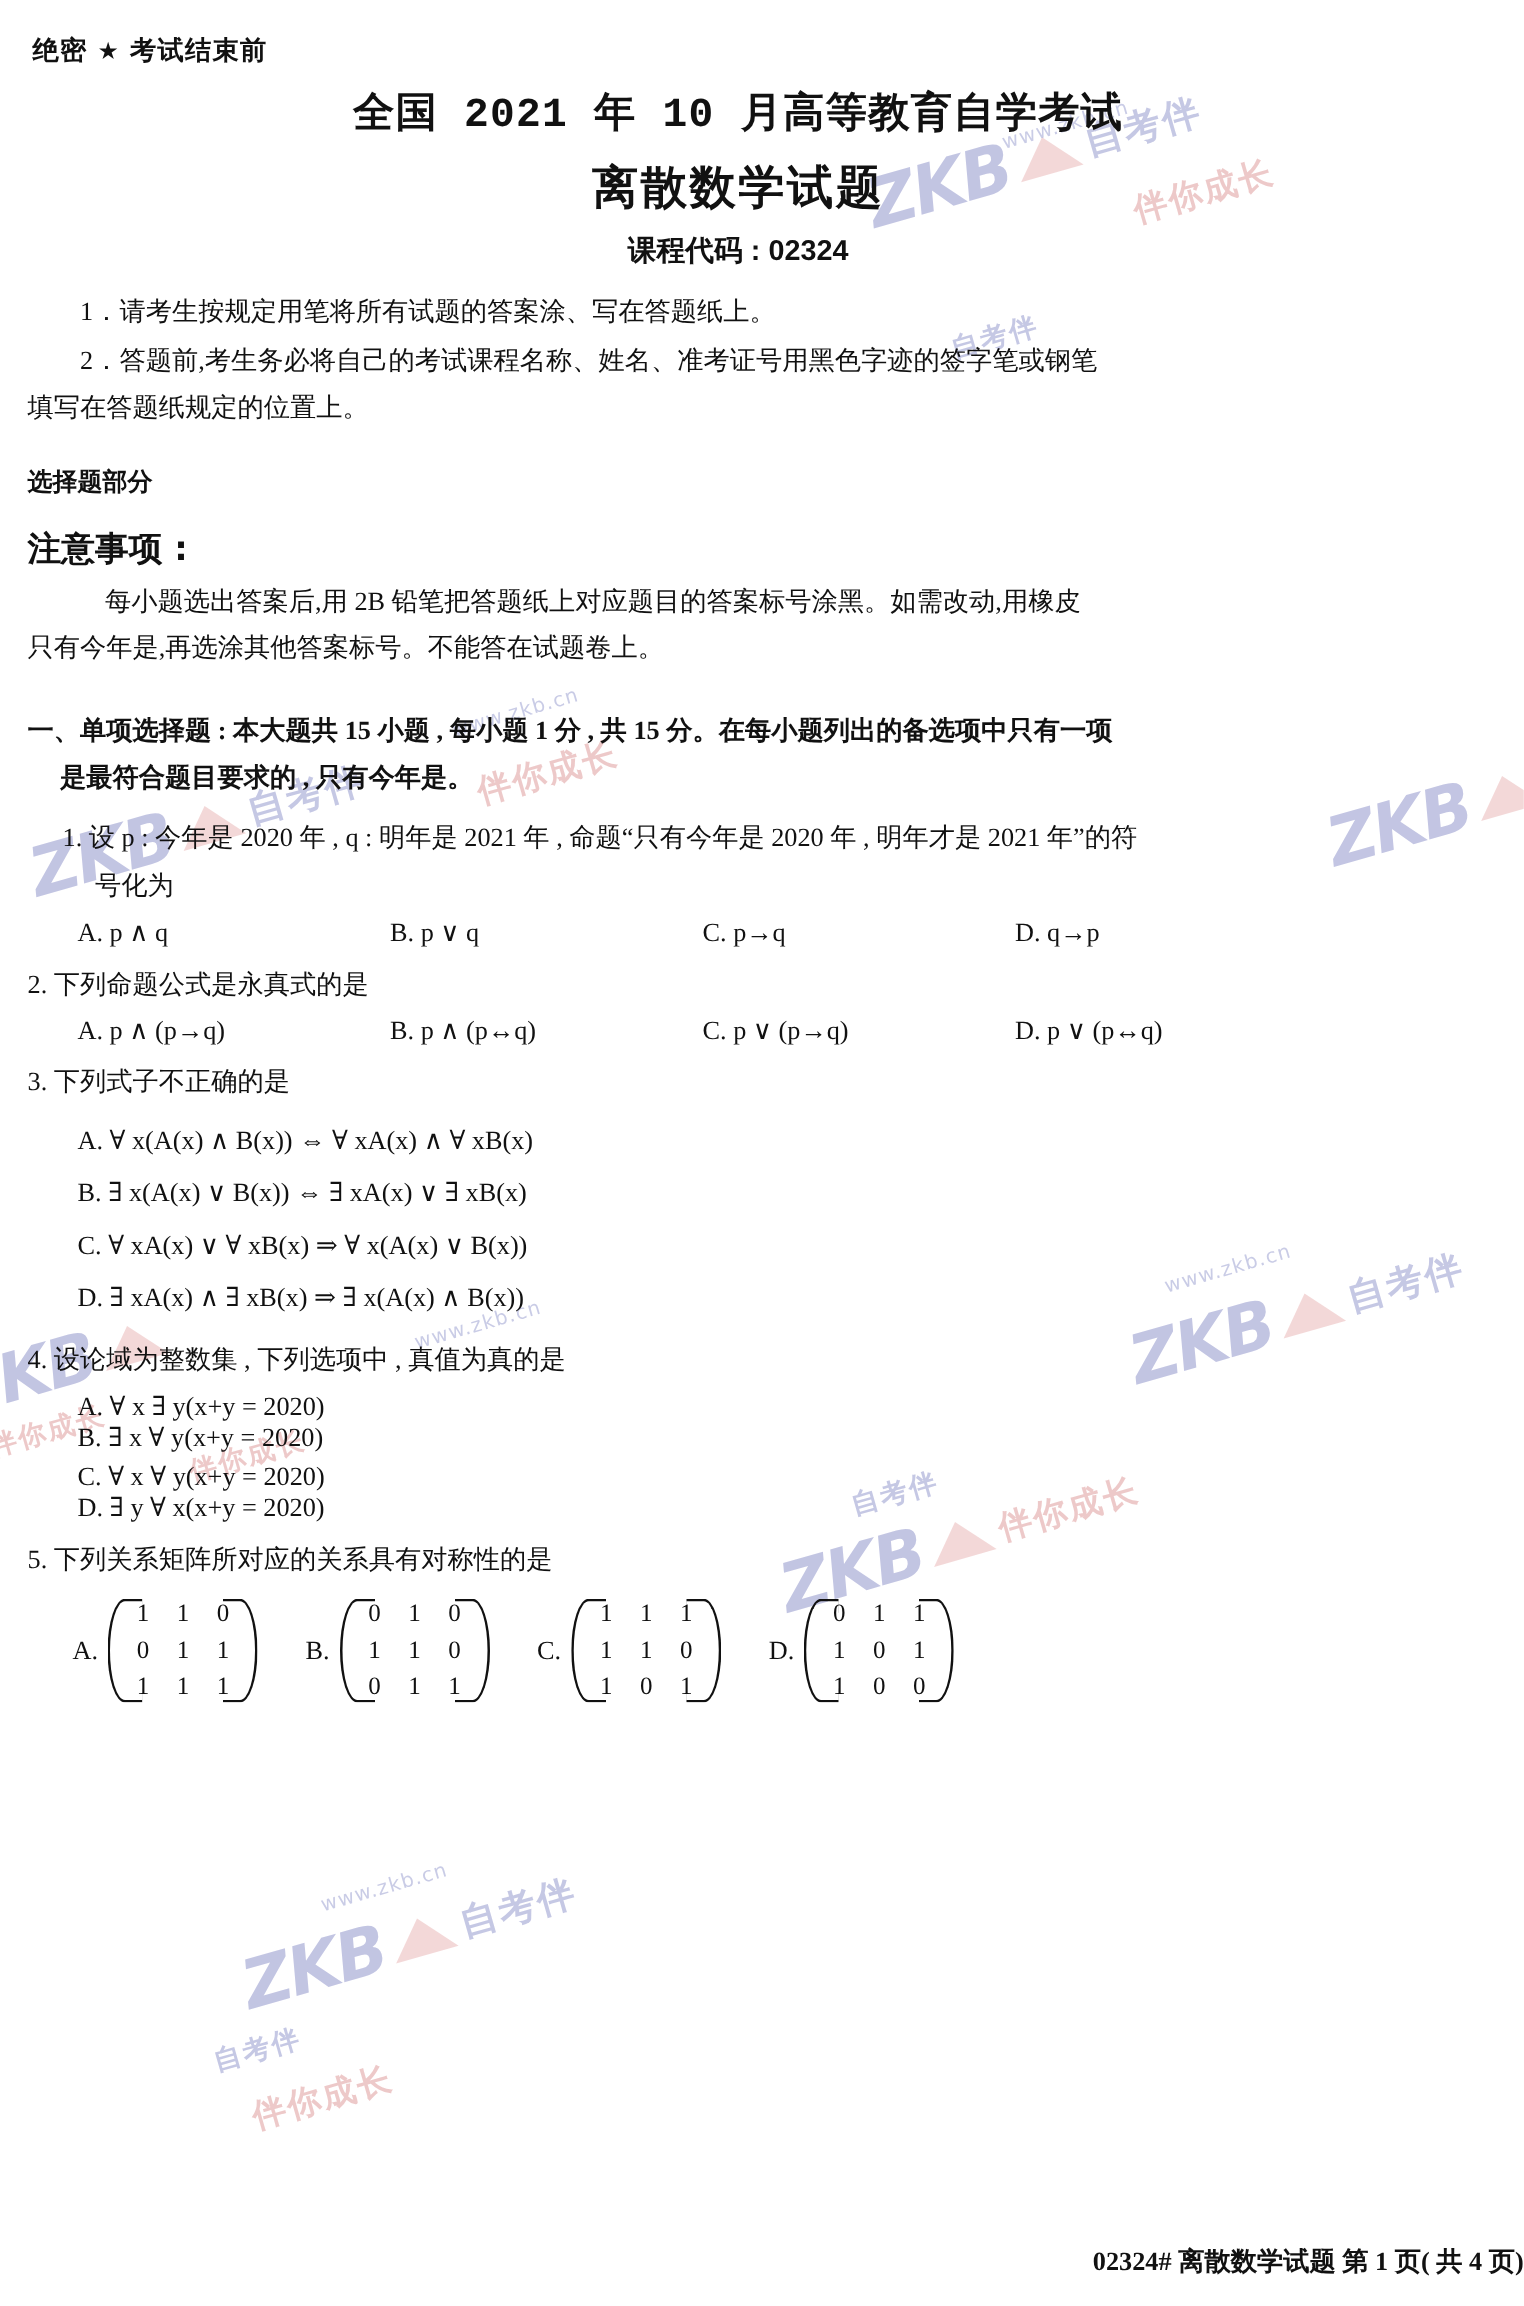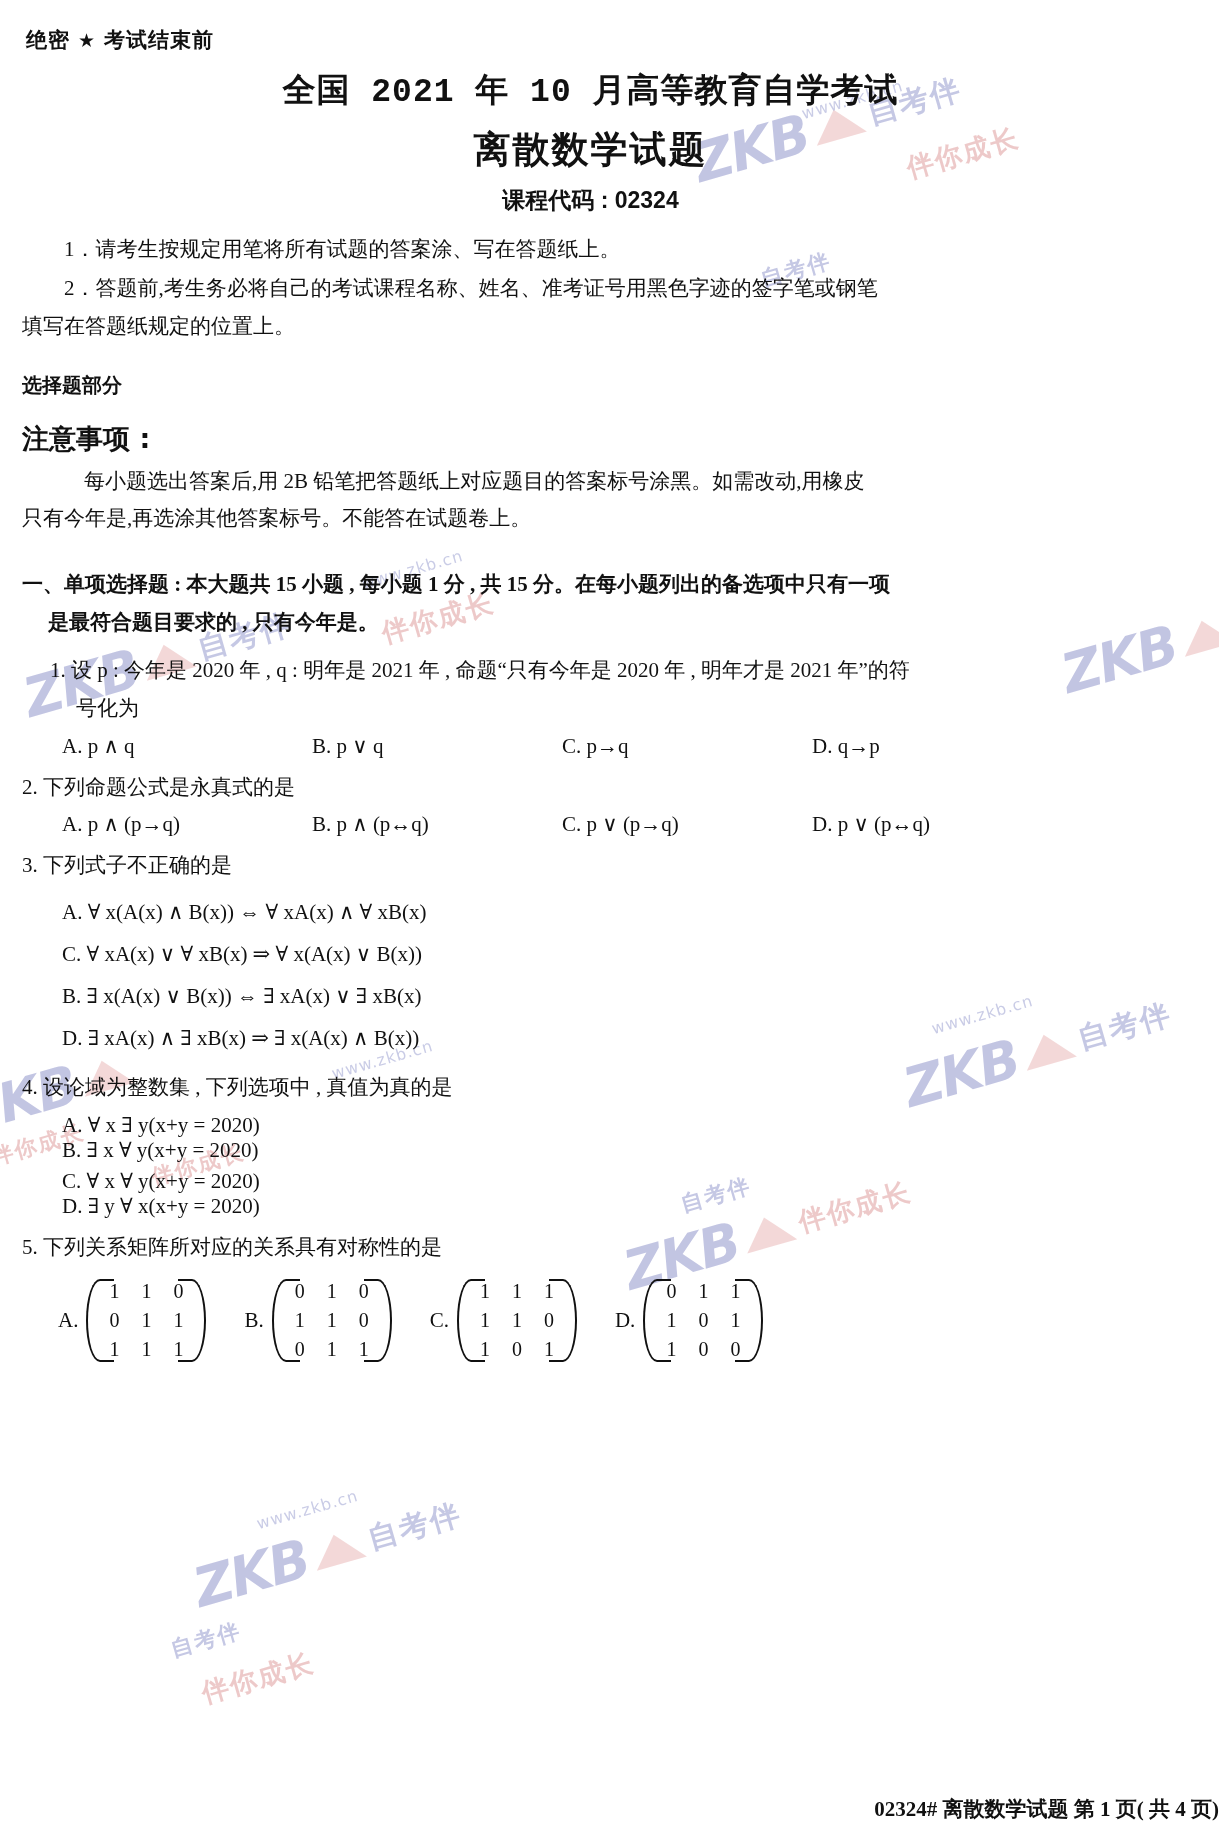--- a/index.html
+++ b/index.html
@@ -382,22 +382,22 @@
       <span class="opt">C. p ∨ (p→q)</span>
       <span class="opt">D. p ∨ (p↔q)</span>
     </div>
 
     <div class="q">
       <span>3.</span>
       <span>下列式子不正确的是</span>
     </div>
     <div class="opts-stack">
       <div class="opt">A. ∀ x(A(x) ∧ B(x)) ⇔ ∀ xA(x) ∧ ∀ xB(x)</div>
+      <div class="opt">B. ∃ x(A(x) ∨ B(x)) ⇔ ∃ xA(x) ∨ ∃ xB(x)</div>
       <div class="opt">C. ∀ xA(x) ∨ ∀ xB(x) ⇒ ∀ x(A(x) ∨ B(x))</div>
-      <div class="opt">B. ∃ x(A(x) ∨ B(x)) ⇔ ∃ xA(x) ∨ ∃ xB(x)</div>
       <div class="opt">D. ∃ xA(x) ∧ ∃ xB(x) ⇒ ∃ x(A(x) ∧ B(x))</div>
     </div>
 
     <div class="q">
       <span>4.</span>
       <span>设论域为整数集 , 下列选项中 , 真值为真的是</span>
     </div>
     <div class="opts-row two">
       <span class="opt">A. ∀ x ∃ y(x+y = 2020)</span>
       <span class="opt">B. ∃ x ∀ y(x+y = 2020)</span>

